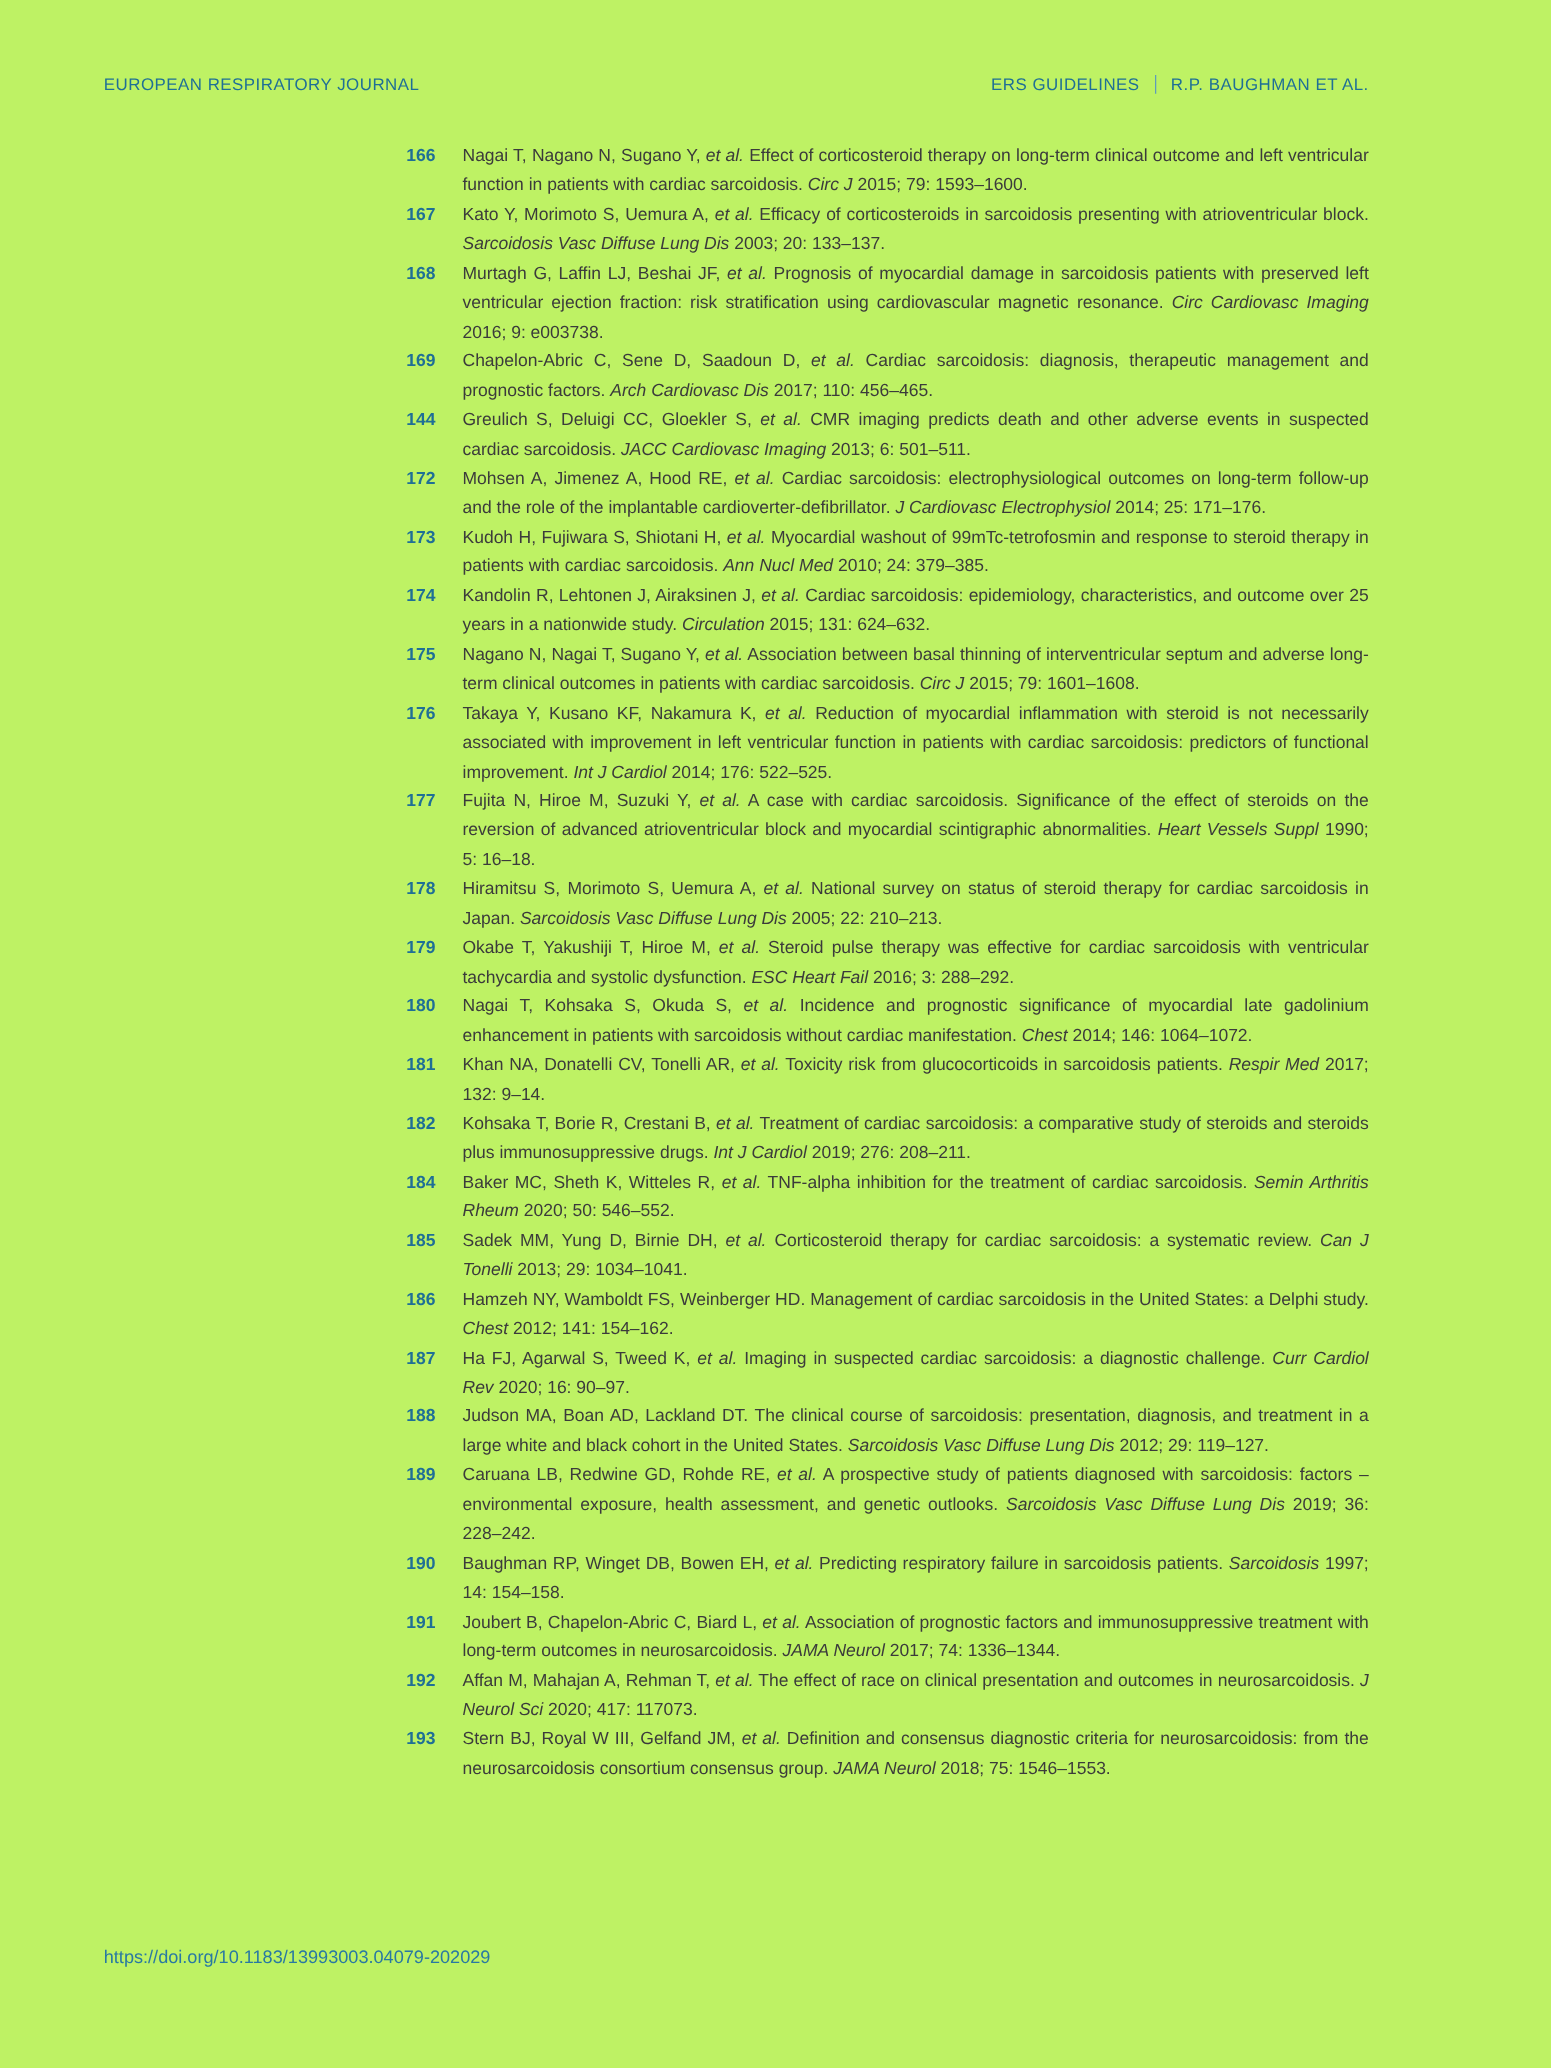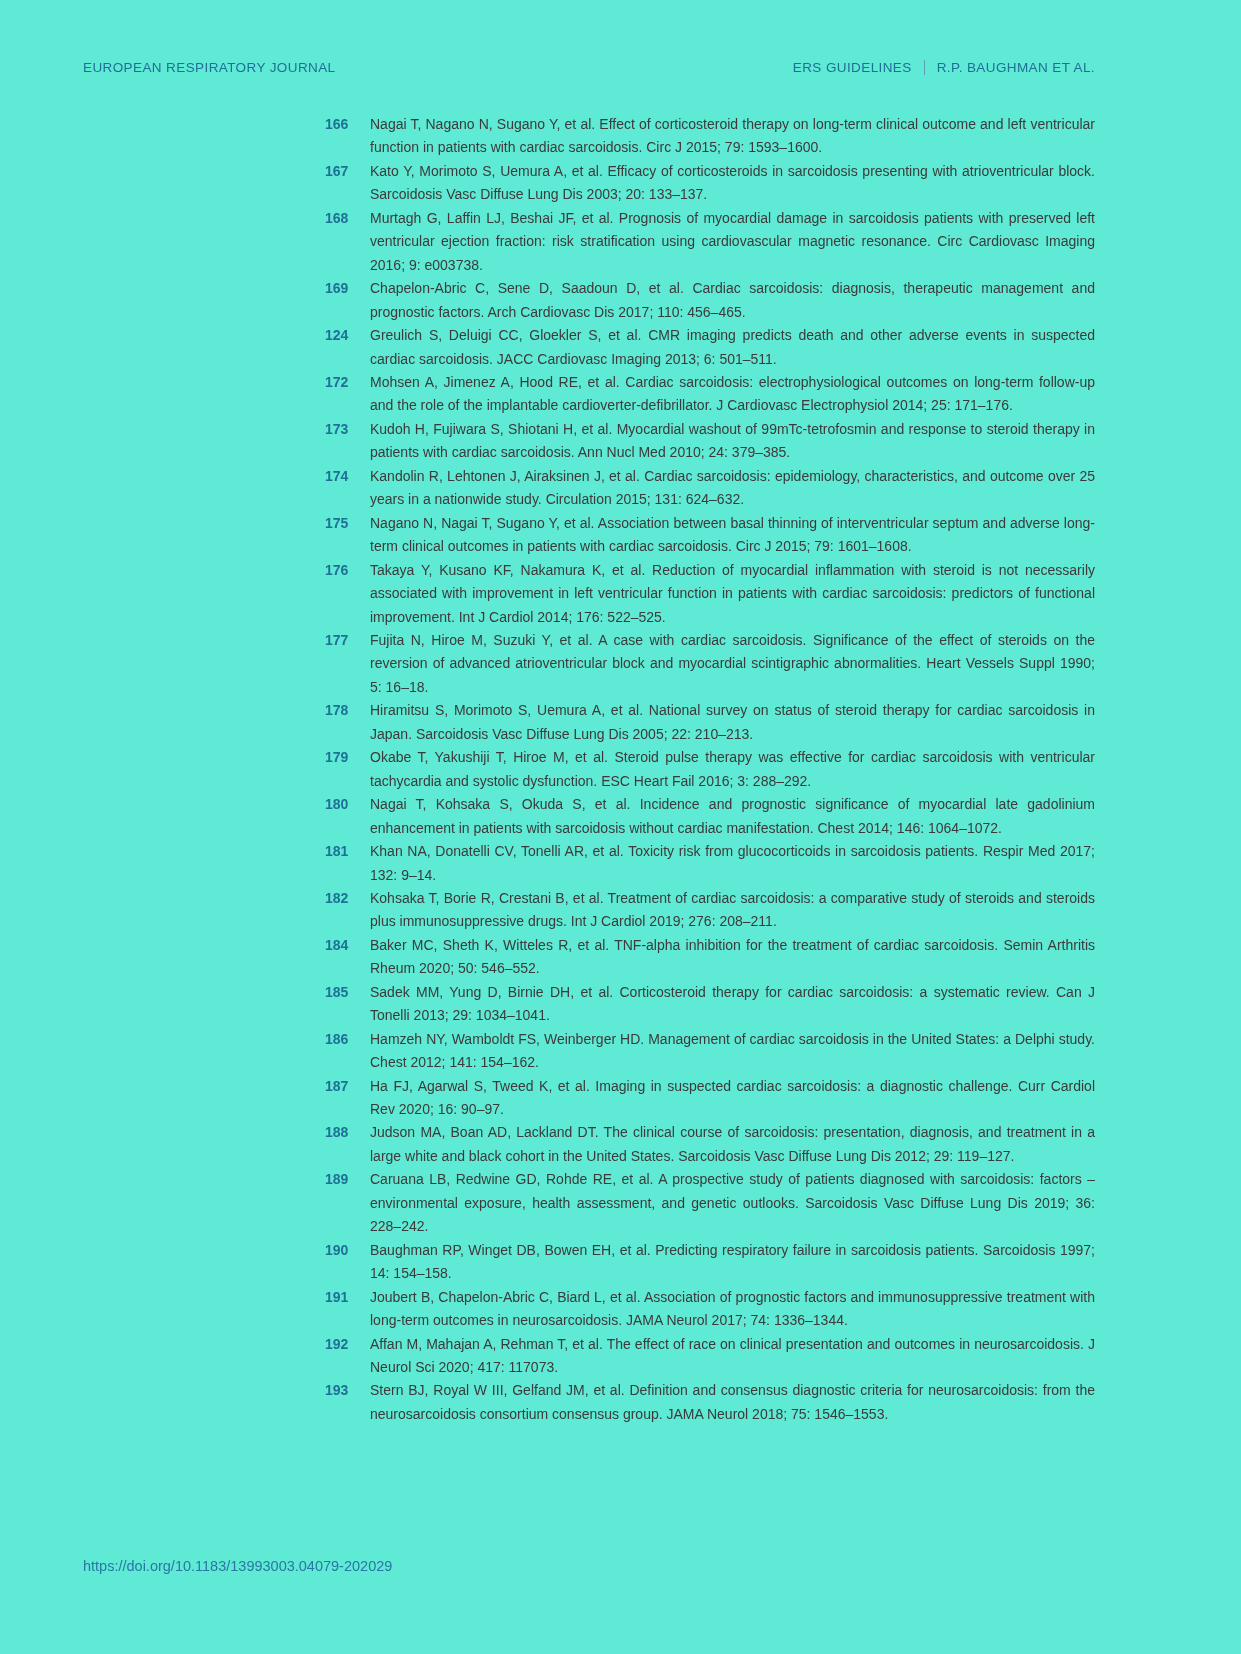--- a/index.html
+++ b/index.html
@@ -1,20 +1,20 @@
 <!DOCTYPE html>
 <html><head>
 <meta charset="utf-8">
 <style>
   html, body { margin: 0; padding: 0; background: #ffffff; }
   .page {
     position: relative;
     width: 1241px;
     height: 1654px;
-    background: #5eead4;
+    background: #bef264;
     font-family: "Liberation Sans", "DejaVu Sans", sans-serif;
     overflow: hidden;
   }
   
   .running-header {
     position: absolute;
     left: 83px;
     right: 146px;
     top: 60px;
     display: flex;
@@ -53,21 +53,21 @@
     flex: 0 0 30px;
     margin-right: 15px;
     color: #1f6f96;
     font-weight: bold;
   }
   .ref-text {
     flex: 1 1 auto;
     margin: 0;
     text-align: justify;
   }
-  .ref-text .it { }
+  .ref-text .it { font-style: italic; }
   
   .page-footer {
     position: absolute;
     left: 83px;
     right: 146px;
     bottom: 80px;
     display: flex;
     justify-content: flex-start;
     align-items: baseline;
     color: #2878a3;
@@ -100,21 +100,21 @@
       </div>
       <div class="ref">
         <span class="ref-num">168</span>
         <p class="ref-text"><span>Murtagh G, Laffin LJ, Beshai JF, </span><span class="it">et al.</span><span> Prognosis of myocardial damage in sarcoidosis patients with preserved left ventricular ejection fraction: risk stratification using cardiovascular magnetic resonance. </span><span class="it">Circ Cardiovasc Imaging</span><span> 2016; 9: e003738.</span></p>
       </div>
       <div class="ref">
         <span class="ref-num">169</span>
         <p class="ref-text"><span>Chapelon-Abric C, Sene D, Saadoun D, </span><span class="it">et al.</span><span> Cardiac sarcoidosis: diagnosis, therapeutic management and prognostic factors. </span><span class="it">Arch Cardiovasc Dis</span><span> 2017; 110: 456–465.</span></p>
       </div>
       <div class="ref">
-        <span class="ref-num">124</span>
+        <span class="ref-num">144</span>
         <p class="ref-text"><span>Greulich S, Deluigi CC, Gloekler S, </span><span class="it">et al.</span><span> CMR imaging predicts death and other adverse events in suspected cardiac sarcoidosis. </span><span class="it">JACC Cardiovasc Imaging</span><span> 2013; 6: 501–511.</span></p>
       </div>
       <div class="ref">
         <span class="ref-num">172</span>
         <p class="ref-text"><span>Mohsen A, Jimenez A, Hood RE, </span><span class="it">et al.</span><span> Cardiac sarcoidosis: electrophysiological outcomes on long-term follow-up and the role of the implantable cardioverter-defibrillator. </span><span class="it">J Cardiovasc Electrophysiol</span><span> 2014; 25: 171–176.</span></p>
       </div>
       <div class="ref">
         <span class="ref-num">173</span>
         <p class="ref-text"><span>Kudoh H, Fujiwara S, Shiotani H, </span><span class="it">et al.</span><span> Myocardial washout of 99mTc-tetrofosmin and response to steroid therapy in patients with cardiac sarcoidosis. </span><span class="it">Ann Nucl Med</span><span> 2010; 24: 379–385.</span></p>
       </div>

